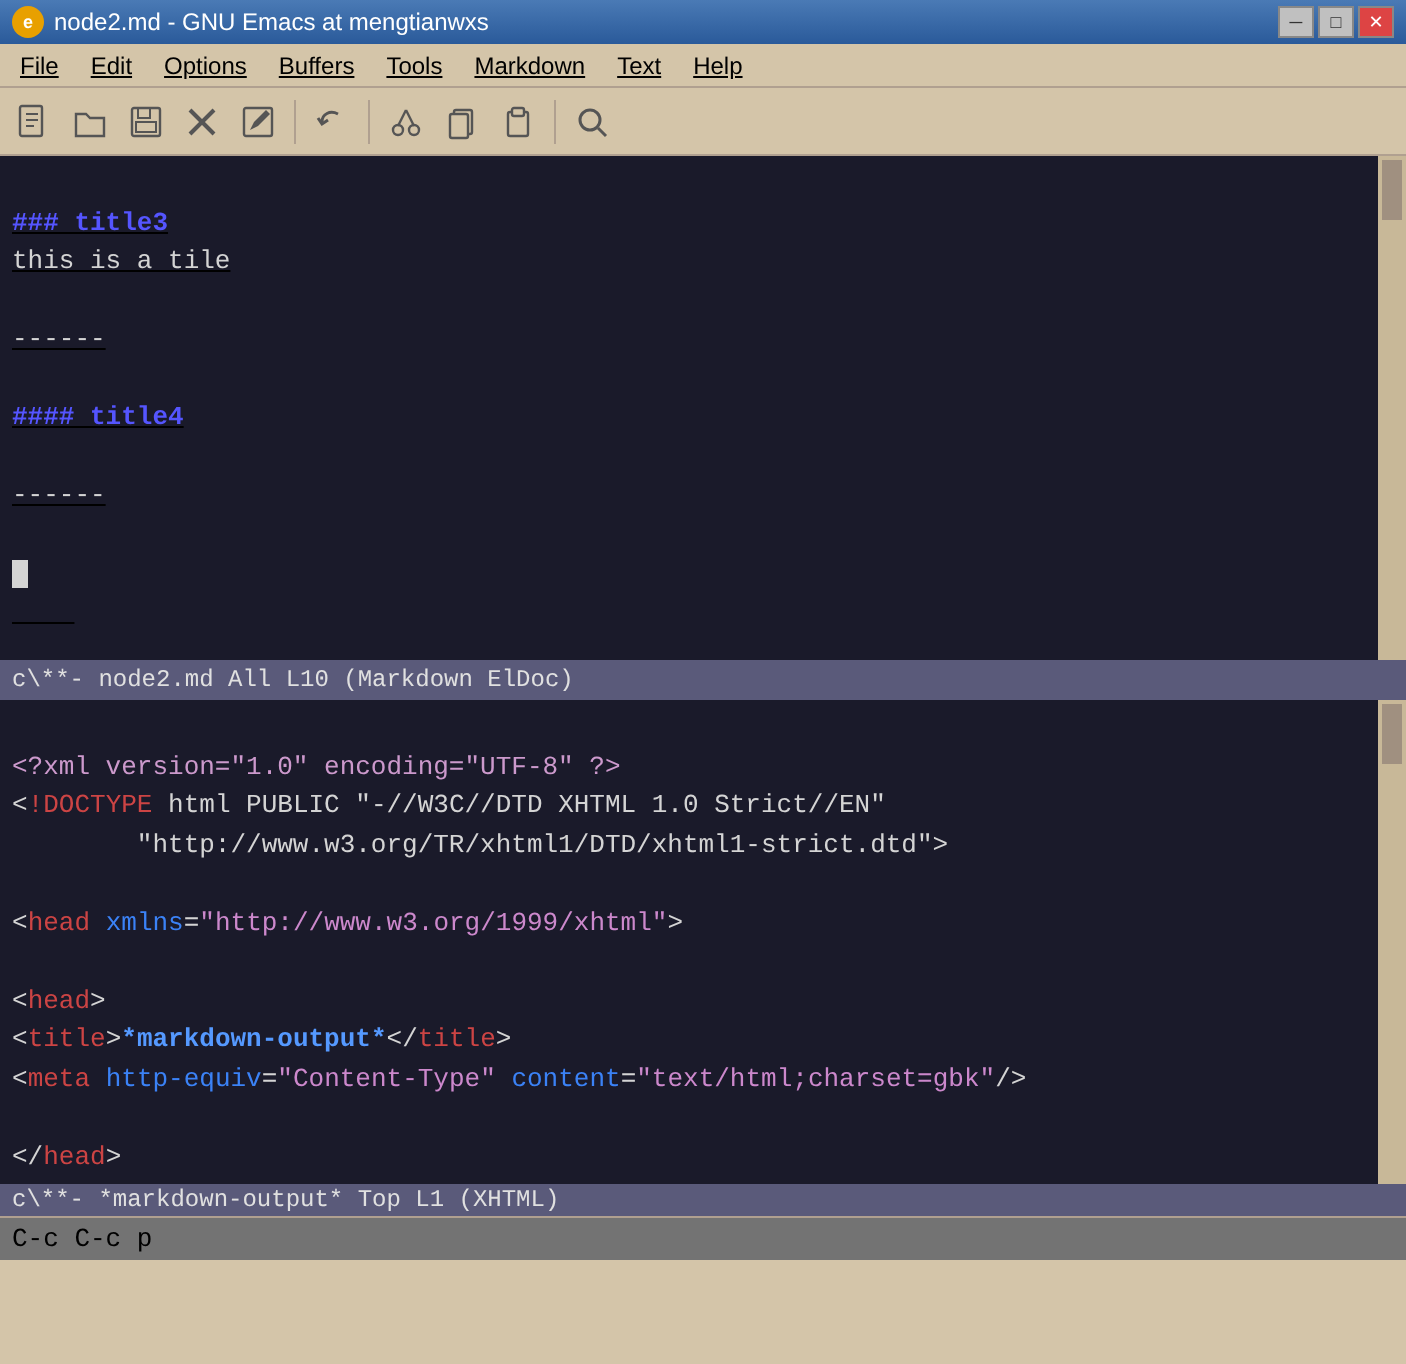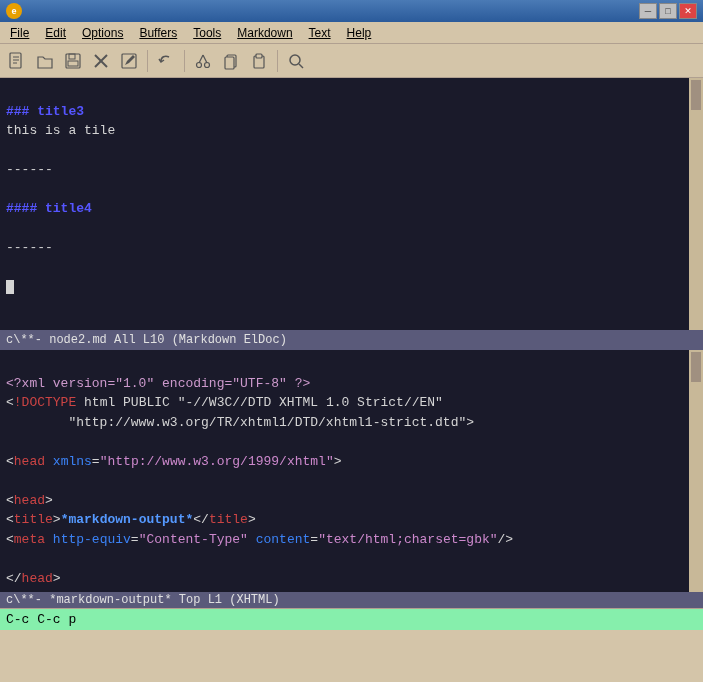--- a/index.html
+++ b/index.html
@@ -107,20 +107,21 @@
       background: #b0a090;
       margin: 0 3px;
     }
 
     
     .editor-container {
       display: flex;
       height: 252px;
       background: #1e1e2e;
       position: relative;
+      text-decoration: underline;
     }
     .editor-pane {
       flex: 1;
       background: #1a1a2a;
       overflow: hidden;
       position: relative;
     }
     .editor-content {
       padding: 4px 6px;
       color: #d4d4d4;
@@ -182,21 +183,21 @@
       background: #5a5a7a;
       color: #e0e0e0;
       font-family: 'Courier New', Courier, monospace;
       font-size: 12px;
       padding: 2px 6px;
       height: 16px;
       display: flex;
       align-items: center;
     }
     .minibuffer {
-      background: #86efac;
+      background: #737373;
       color: #000;
       font-family: 'Courier New', Courier, monospace;
       font-size: 13px;
       padding: 2px 6px;
       height: 22px;
       display: flex;
       align-items: center;
       border-top: 1px solid #b0a090;
     }
 
@@ -222,20 +223,21 @@
     .xml-string { color: #cc88cc; }
     .xml-text { color: #d4d4d4; }
     .xml-bold { color: #5599ff; font-weight: bold; }
   </style>
 </head>
 <body>
 
 <div class="title-bar">
   <div class="title-bar-left">
     <div class="title-bar-icon">e</div>
+    <span>node2.md - GNU Emacs at mengtianwxs</span>
   </div>
   <div class="title-bar-buttons">
     <div class="title-btn">─</div>
     <div class="title-btn">□</div>
     <div class="title-btn close">✕</div>
   </div>
 </div>
 
 <div class="menu-bar">
   <span class="menu-item">File</span>

